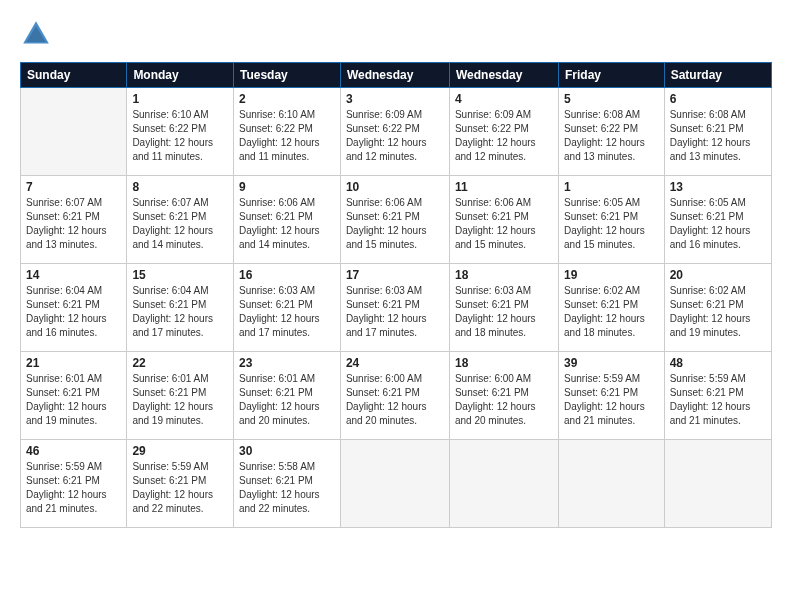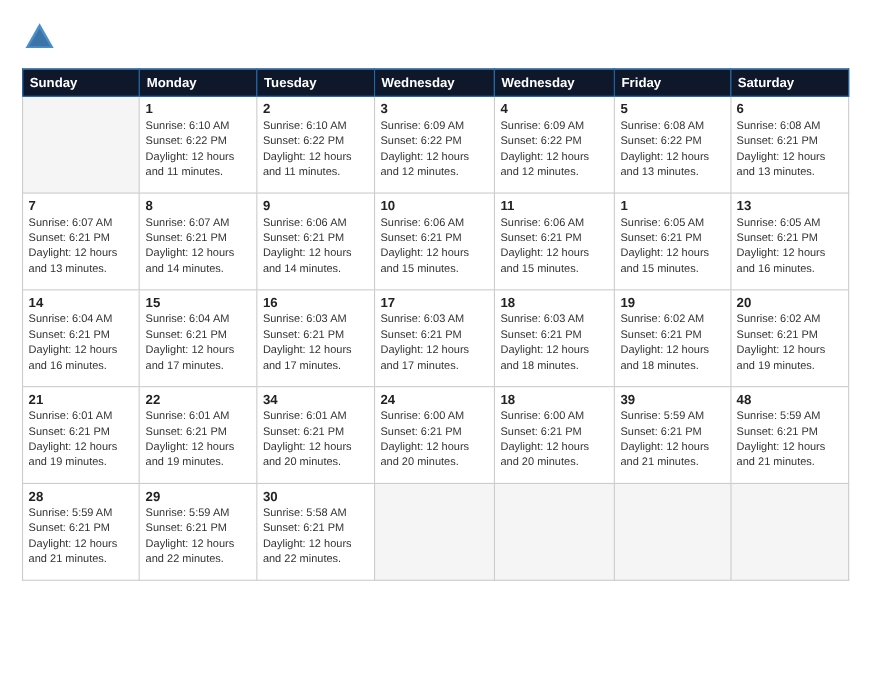--- a/index.html
+++ b/index.html
@@ -207,21 +207,21 @@
         <tr>
           <td>
             <div class="day-num">21</div>
             <div class="day-info">Sunrise: 6:01 AM<br>Sunset: 6:21 PM<br>Daylight: 12 hours<br>and 19 minutes.</div>
           </td>
           <td>
             <div class="day-num">22</div>
             <div class="day-info">Sunrise: 6:01 AM<br>Sunset: 6:21 PM<br>Daylight: 12 hours<br>and 19 minutes.</div>
           </td>
           <td>
-            <div class="day-num">34</div>
+            <div class="day-num">23</div>
             <div class="day-info">Sunrise: 6:01 AM<br>Sunset: 6:21 PM<br>Daylight: 12 hours<br>and 20 minutes.</div>
           </td>
           <td>
             <div class="day-num">24</div>
             <div class="day-info">Sunrise: 6:00 AM<br>Sunset: 6:21 PM<br>Daylight: 12 hours<br>and 20 minutes.</div>
           </td>
           <td>
             <div class="day-num">18</div>
             <div class="day-info">Sunrise: 6:00 AM<br>Sunset: 6:21 PM<br>Daylight: 12 hours<br>and 20 minutes.</div>
           </td>
@@ -229,21 +229,21 @@
             <div class="day-num">39</div>
             <div class="day-info">Sunrise: 5:59 AM<br>Sunset: 6:21 PM<br>Daylight: 12 hours<br>and 21 minutes.</div>
           </td>
           <td>
             <div class="day-num">48</div>
             <div class="day-info">Sunrise: 5:59 AM<br>Sunset: 6:21 PM<br>Daylight: 12 hours<br>and 21 minutes.</div>
           </td>
         </tr>
         <tr>
           <td>
-            <div class="day-num">28</div>
+            <div class="day-num">46</div>
             <div class="day-info">Sunrise: 5:59 AM<br>Sunset: 6:21 PM<br>Daylight: 12 hours<br>and 21 minutes.</div>
           </td>
           <td>
             <div class="day-num">29</div>
             <div class="day-info">Sunrise: 5:59 AM<br>Sunset: 6:21 PM<br>Daylight: 12 hours<br>and 22 minutes.</div>
           </td>
           <td>
             <div class="day-num">30</div>
             <div class="day-info">Sunrise: 5:58 AM<br>Sunset: 6:21 PM<br>Daylight: 12 hours<br>and 22 minutes.</div>
           </td>

